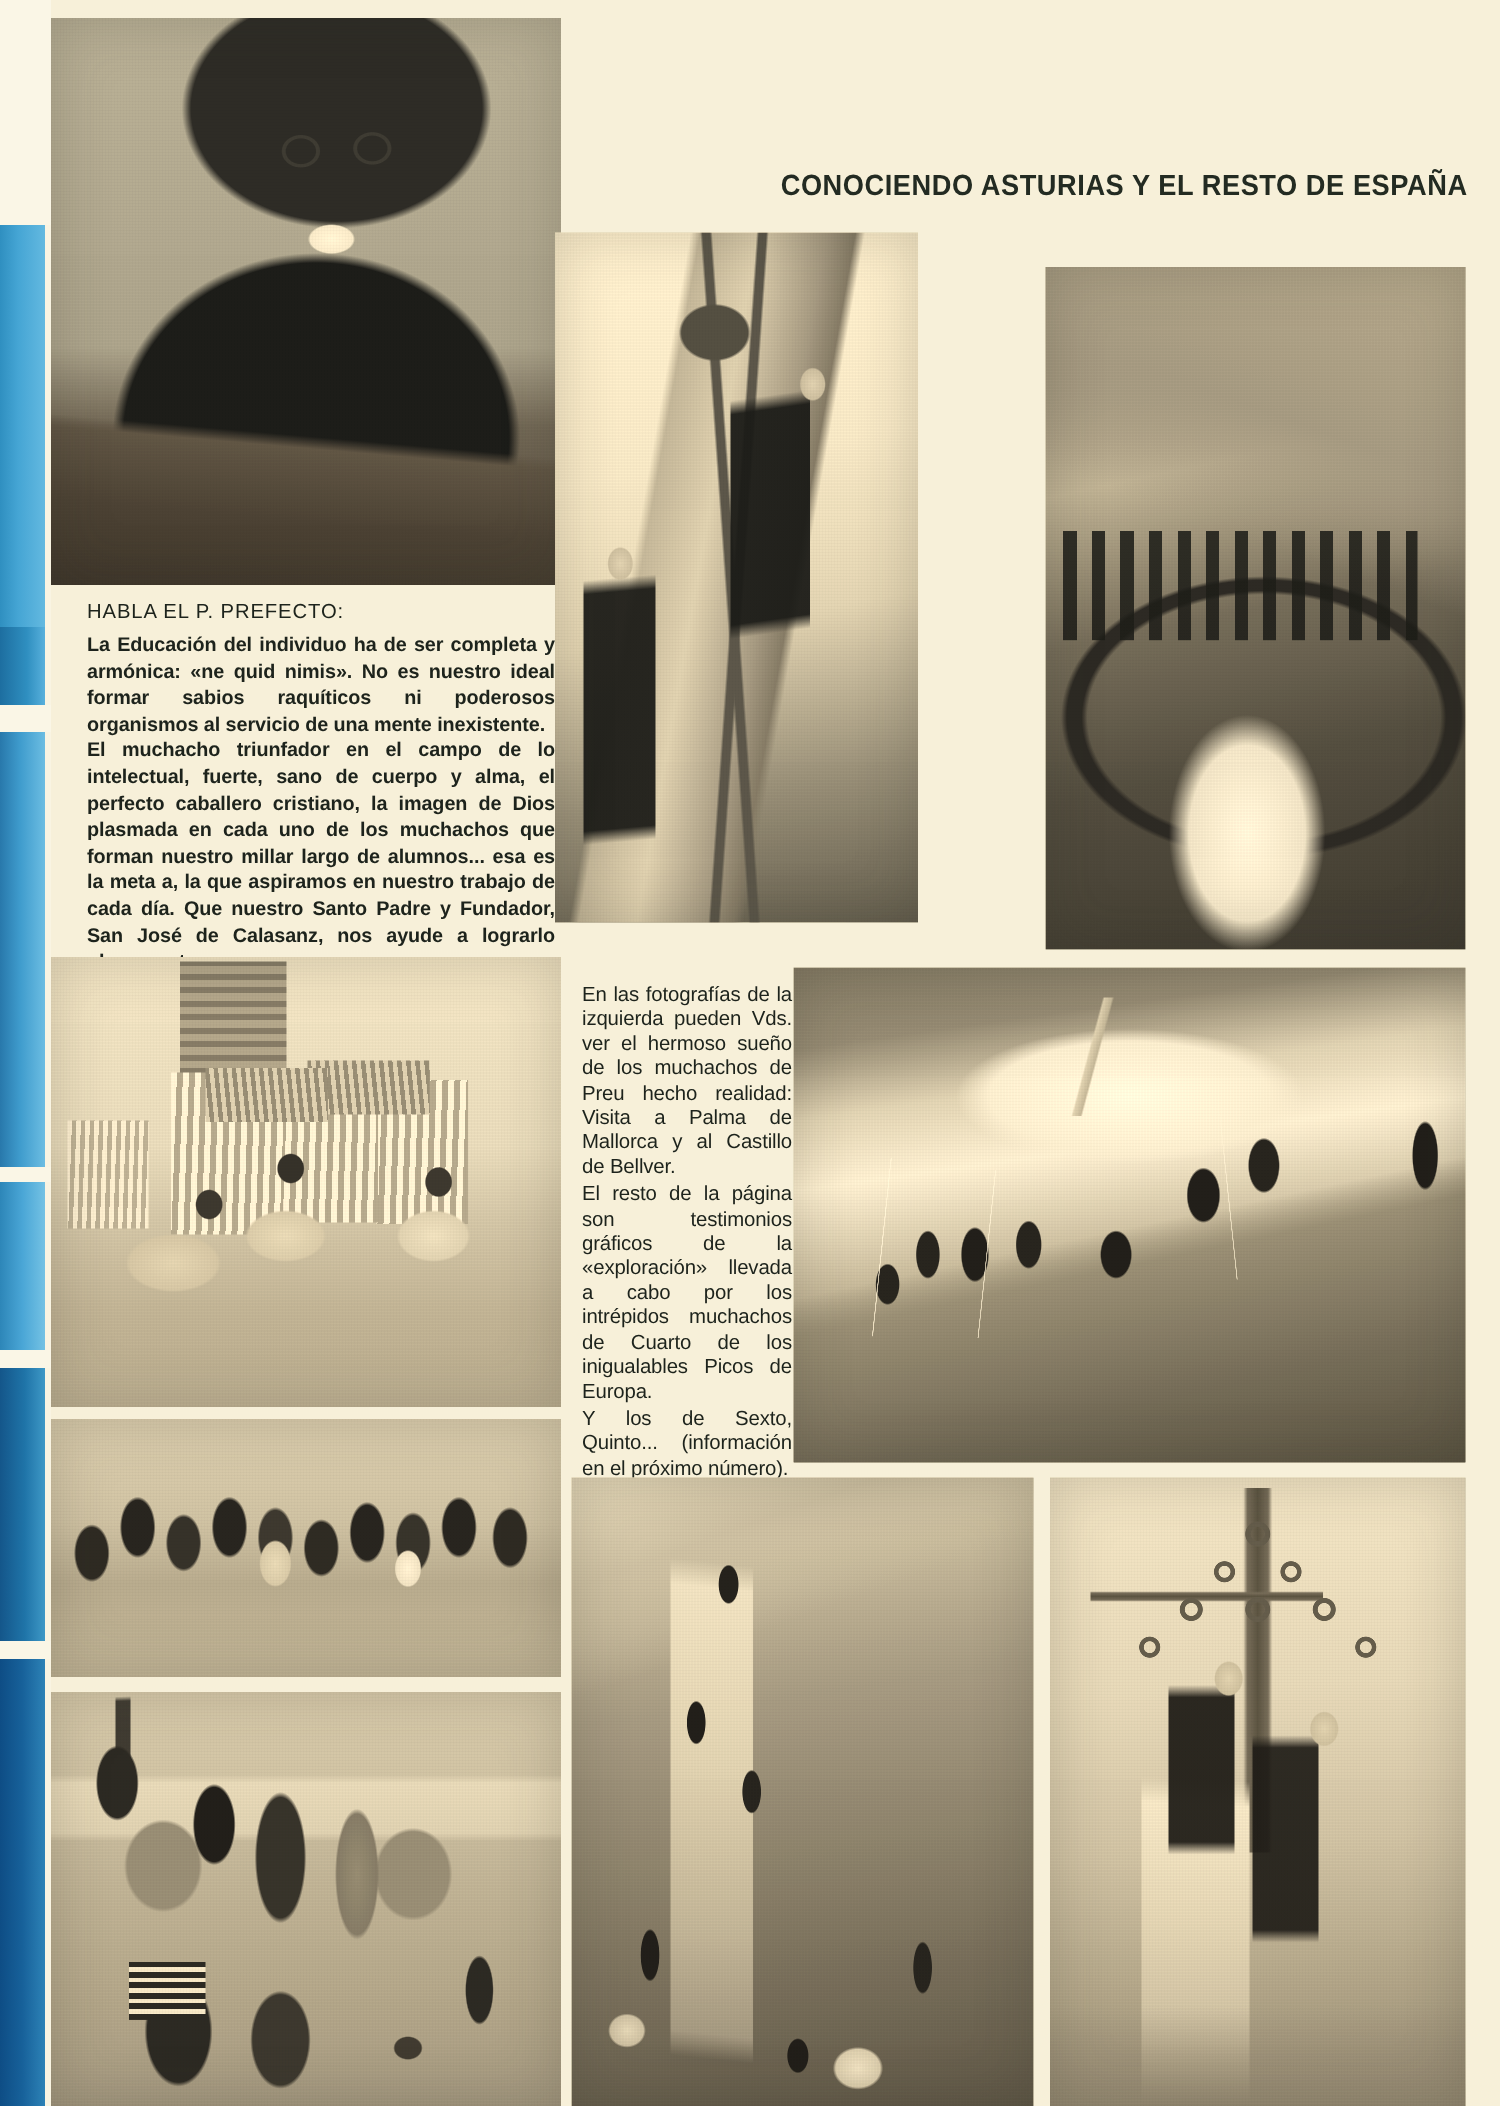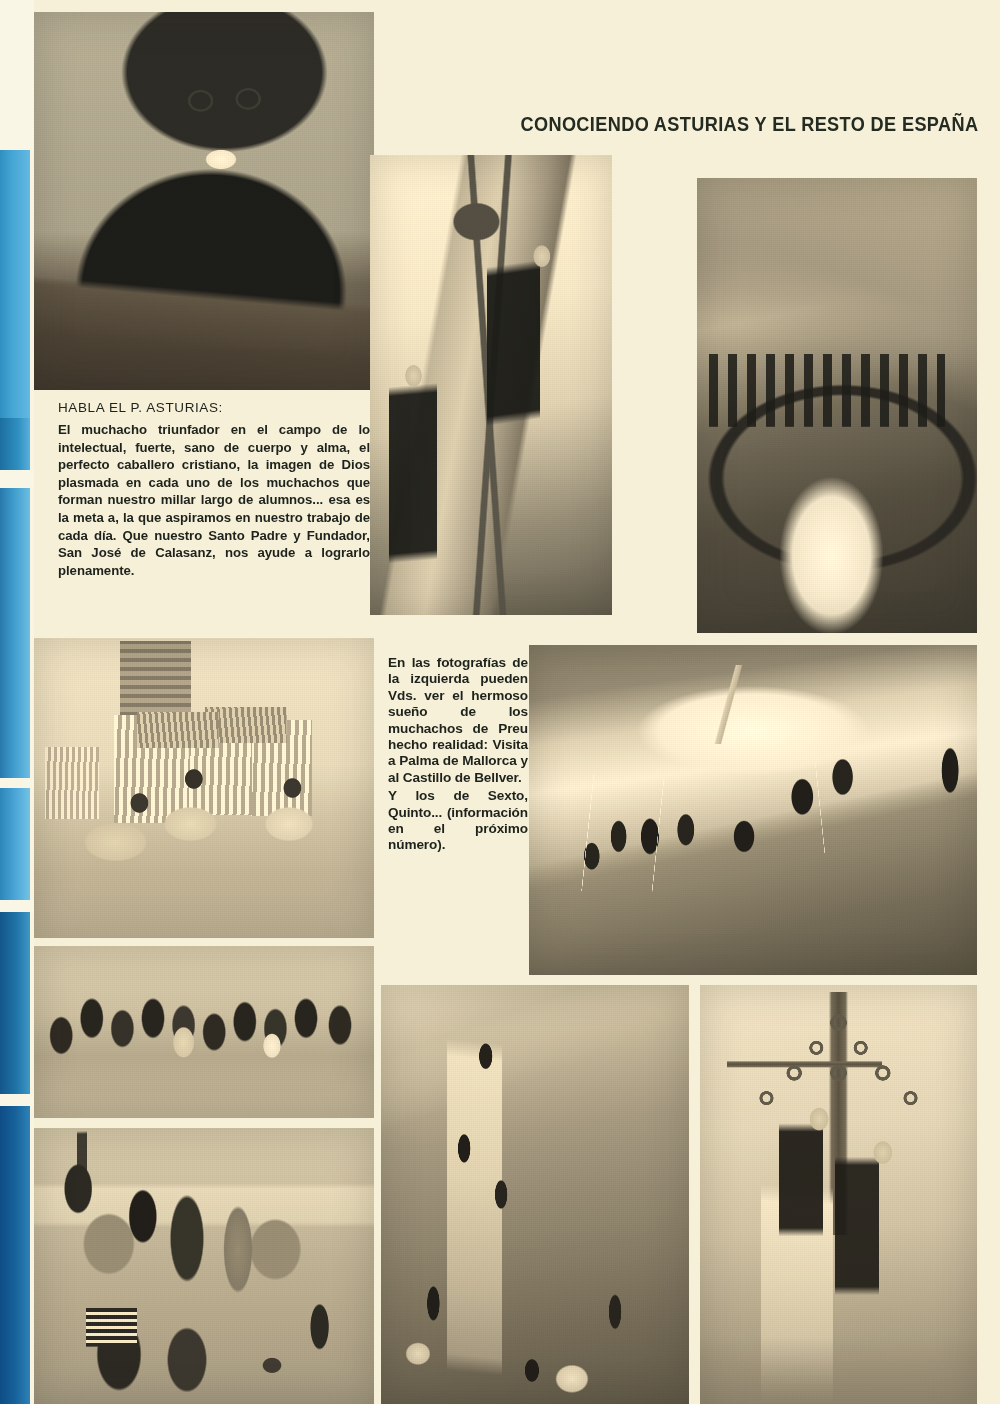--- a/index.html
+++ b/index.html
@@ -79,21 +79,21 @@
   }
   .left-body{
     font-size:13.2px;
     line-height:17.6px;
     font-weight:600;
     letter-spacing:-.05px;
   }
   .mid-body{
     font-size:13.6px;
     line-height:16.4px;
-    font-weight:700;
+    font-weight:400;
     letter-spacing:-.1px;
   }
   .mid-body p{margin-bottom:2px;}
 </style>
 </head>
 <body>
 
 <div class="page">
 
   <div class="scan-edge"></div>
@@ -123,22 +123,23 @@
         radial-gradient(ellipse 5.5% 4.2% at 49% 23.5%, rgba(0,0,0,0) 52%, #3a3a34 56%, #3a3a34 66%, rgba(0,0,0,0) 70%),
         radial-gradient(ellipse 5.5% 4.2% at 63% 23%, rgba(0,0,0,0) 52%, #3a3a34 56%, #3a3a34 66%, rgba(0,0,0,0) 70%);"></div>
 
     <div class="layer" style="background:radial-gradient(ellipse 7% 4% at 55% 39%, #efe8d4 0%, #e3dcc6 60%, rgba(0,0,0,0) 66%);"></div>
 
     <div class="layer" style="background:linear-gradient(185deg,rgba(0,0,0,0) 72%,#5d5243 74%,#4a4033 86%,#3e352a 100%);"></div>
     <div class="grain"></div>
       <div class="vig"></div>
   </div>
 
-  <div class="kicker" style="left:58px;top:400px;">HABLA EL P. ASTURIAS:</div>
+  <div class="kicker" style="left:58px;top:400px;">HABLA EL P. PREFECTO:</div>
   <div class="body-col left-body" style="left:58px;top:421px;width:312px;">
+    <p>La Educación del individuo ha de ser completa y armónica: «ne quid nimis». No es nuestro ideal formar sabios raquíticos ni poderosos organismos al servicio de una mente inexistente.</p>
     <p>El muchacho triunfador en el campo de lo intelectual, fuerte, sano de cuerpo y alma, el perfecto caballero cristiano, la imagen de Dios plasmada en cada uno de los muchachos que forman nuestro millar largo de alumnos... esa es la meta a, la que aspiramos en nuestro trabajo de cada día. Que nuestro Santo Padre y Fundador, San José de Calasanz, nos ayude a lograrlo plenamente.</p>
   </div>
 
   <div class="photo" style="left:370px;top:155px;width:242px;height:460px;">
     <div class="layer" style="background:
         linear-gradient(170deg,#ece5ce 0%,#e3dcc4 34%,#cfc7ae 56%,#8f8a78 78%,#5d5a4d 100%);"></div>
 
     <div class="layer" style="background:
         linear-gradient(100deg, rgba(0,0,0,0) 28%, #b5ad96 30%, #cdc5ac 42%, #9a9280 56%, #7c7564 62%, rgba(0,0,0,0) 64%);"></div>
     <div class="layer" style="background:
@@ -176,20 +177,21 @@
         repeating-linear-gradient(90deg, rgba(0,0,0,0) 0 10px, rgba(28,30,26,.88) 10px 19px) 6% 46%/88% 16% no-repeat;"></div>
 
     <div class="layer" style="background:
         radial-gradient(ellipse 30% 28% at 48% 83%, #f0ecdd 0%, #ded9c6 46%, rgba(222,217,198,0) 62%);"></div>
     <div class="grain"></div>
       <div class="vig"></div>
   </div>
 
   <div class="body-col mid-body" style="left:388px;top:655px;width:140px;">
     <p>En las fotografías de la izquierda pueden Vds. ver el hermoso sueño de los muchachos de Preu hecho realidad: Visita a Palma de Mallorca y al Castillo de Bellver.</p>
+    <p>El resto de la página son testimonios gráficos de la «exploración» llevada a cabo por los intrépidos muchachos de Cuarto de los inigualables Picos de Europa.</p>
     <p>Y los de Sexto, Quinto... (información en el próximo número).</p>
   </div>
 
   <div class="photo" style="left:34px;top:638px;width:340px;height:300px;">
     <div class="layer" style="background:
         linear-gradient(180deg,#ded8c2 0%,#d6d0ba 42%,#c3bca5 58%,#b4ab93 78%,#a79e87 100%);"></div>
 
     <div class="layer" style="background:
         repeating-linear-gradient(0deg,#7d7665 0 4px,#a69e88 4px 9px) 32% 2%/21% 52% no-repeat;"></div>
 

